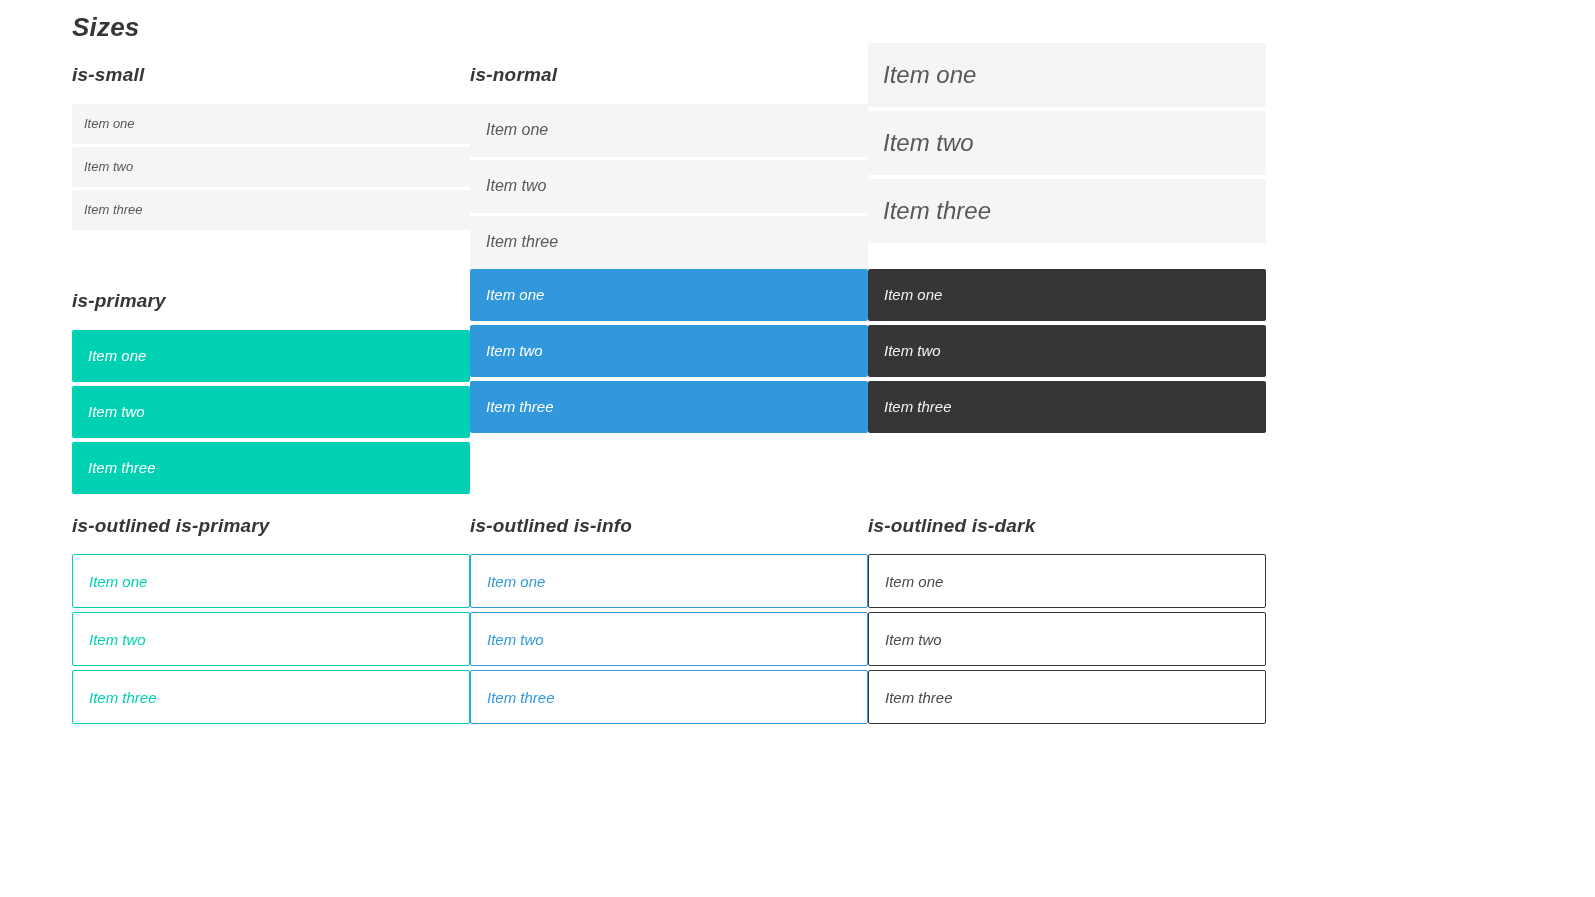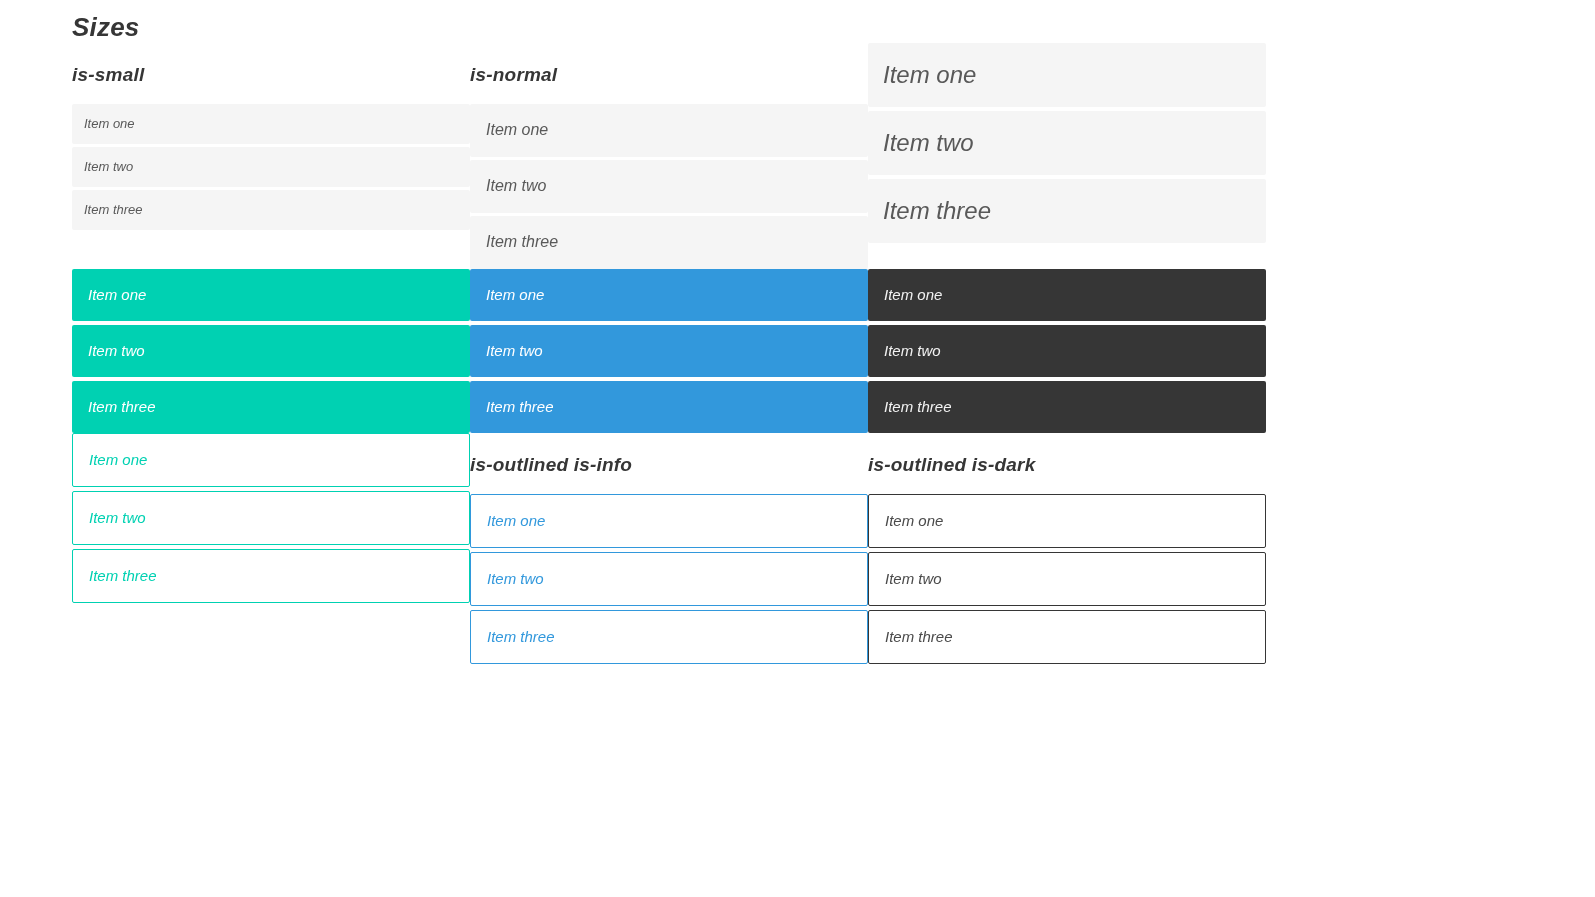--- a/index.html
+++ b/index.html
@@ -116,20 +116,21 @@
             <div class="item item--large">Item one</div>
             <div class="item item--large">Item two</div>
             <div class="item item--large">Item three</div>
           </div>
         </div>
       </div>
     </section>
     <section class="section section--colours">
       <div class="columns">
         <div class="column">
+          <h3 class="col-header">is-primary</h3>
           <div class="list list--primary">
             <div class="item item--primary">Item one</div>
             <div class="item item--primary">Item two</div>
             <div class="item item--primary">Item three</div>
           </div>
         </div>
         <div class="column">
           <div class="list list--info">
             <div class="item item--info">Item one</div>
             <div class="item item--info">Item two</div>
@@ -141,20 +142,21 @@
             <div class="item item--dark">Item one</div>
             <div class="item item--dark">Item two</div>
             <div class="item item--dark">Item three</div>
           </div>
         </div>
       </div>
     </section>
     <section class="section section--outlined">
       <div class="columns">
         <div class="column">
+          <h3 class="col-header">is-outlined is-primary</h3>
           <div class="list list--outlined-primary">
             <div class="item item--outlined-primary">Item one</div>
             <div class="item item--outlined-primary">Item two</div>
             <div class="item item--outlined-primary">Item three</div>
           </div>
         </div>
         <div class="column">
           <h3 class="col-header">is-outlined is-info</h3>
           <div class="list list--outlined-info">
             <div class="item item--outlined-info">Item one</div>

